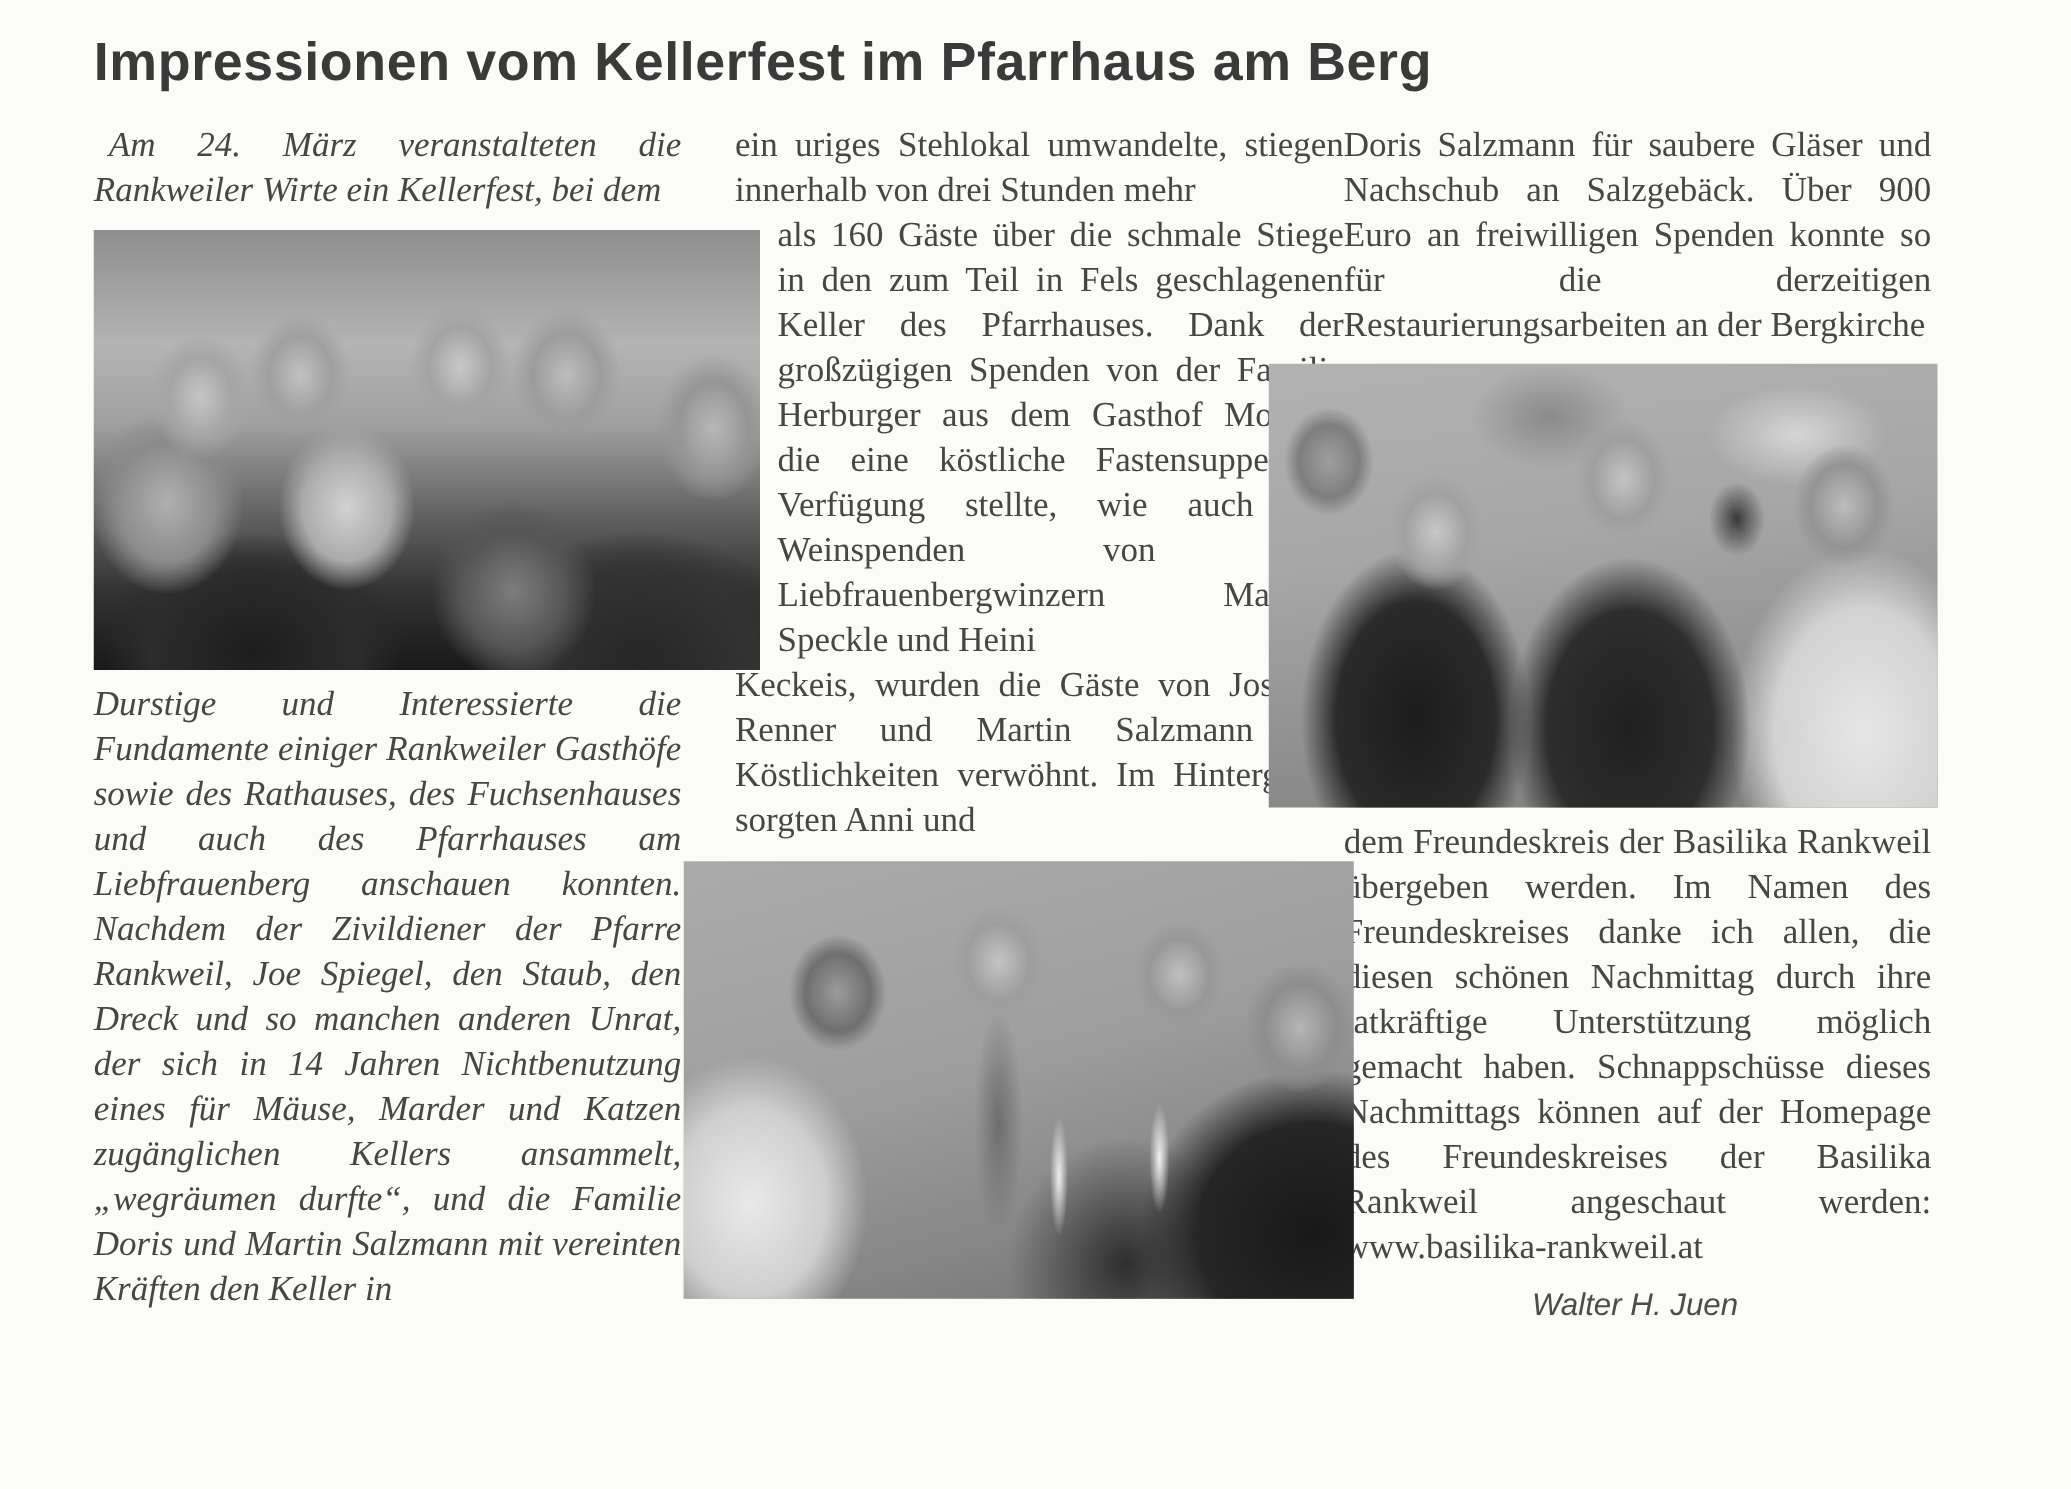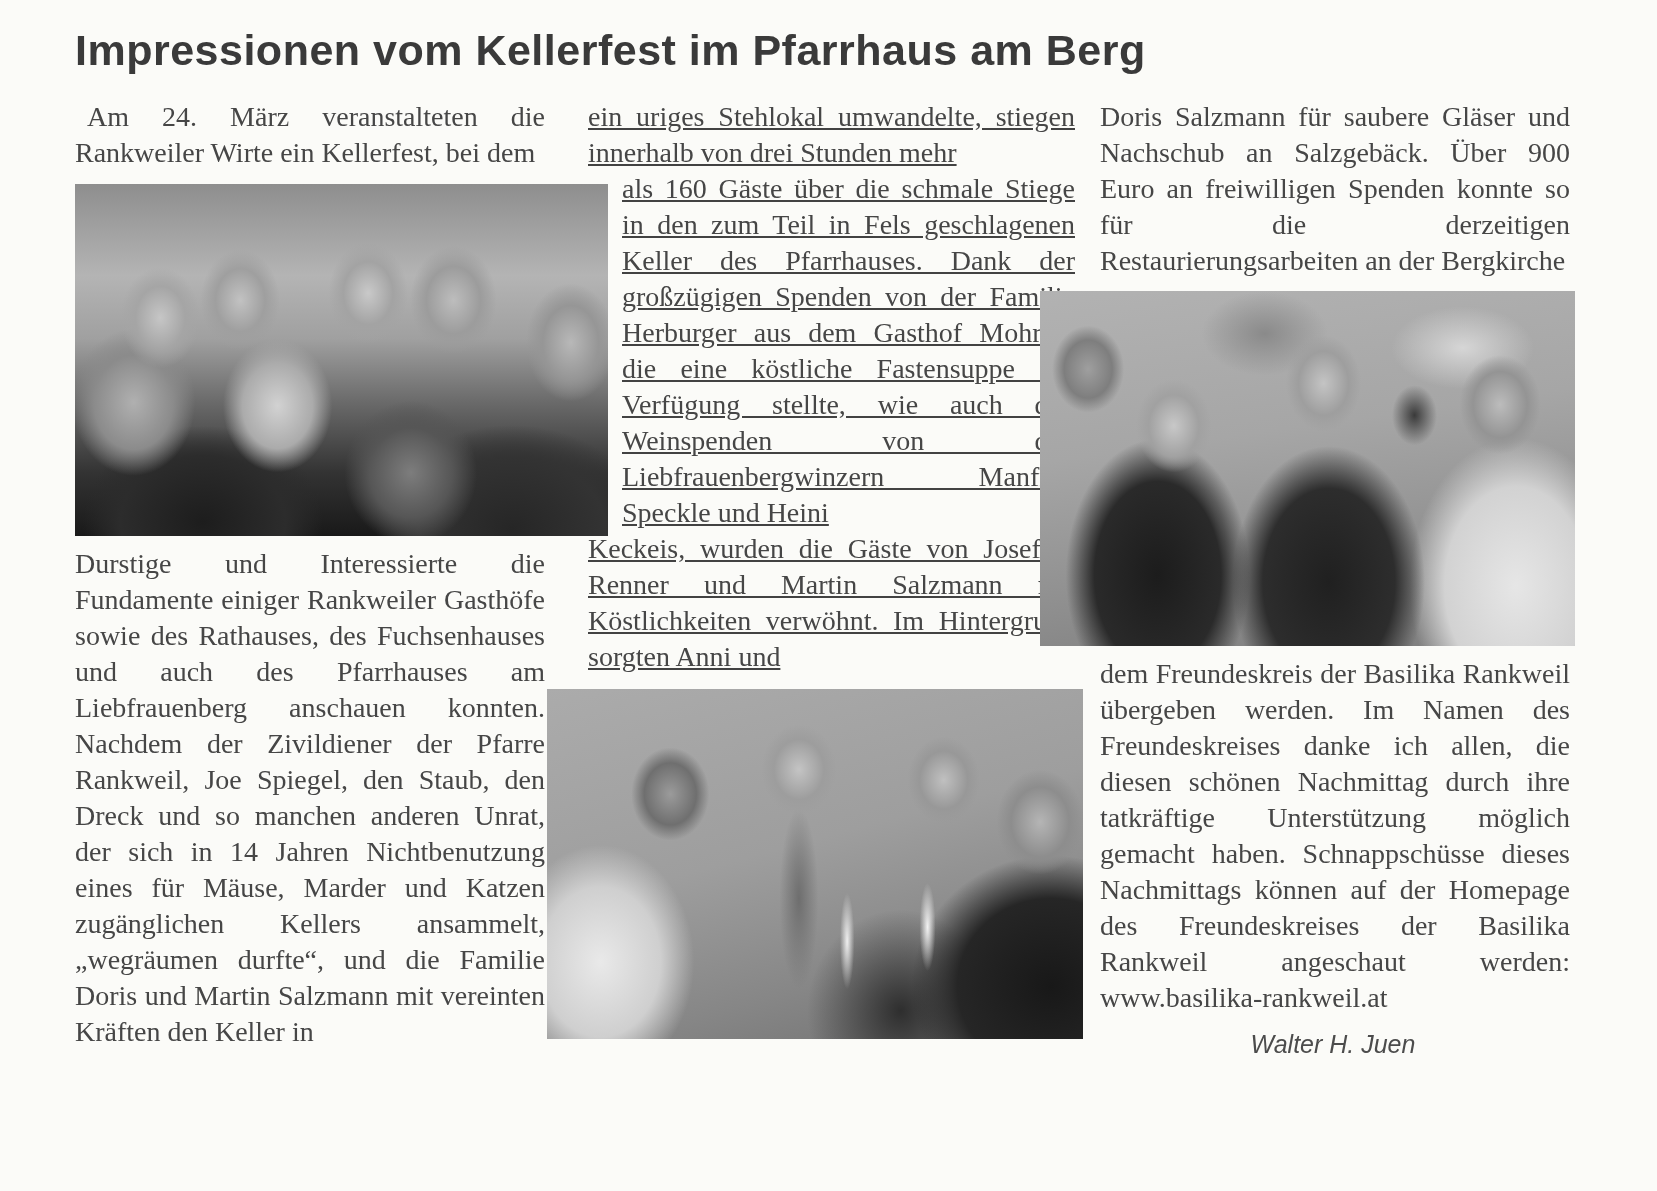--- a/index.html
+++ b/index.html
@@ -22,22 +22,22 @@
     font-size:43px;
     letter-spacing:.5px;
     color:#3a3a3a;
     margin:0 0 24px 0;
   }
   .columns{
     display:flex;
     align-items:flex-start;
   }
   .col{flex:none;}
-  .col-1{width:470px;margin-right:43px;}
-  .col-2{width:487px;margin-right:25px;text-decoration:underline;}
+  .col-1{width:470px;margin-right:43px;font-style:italic;}
+  .col-2{width:487px;}
   .col-3{width:470px;}
   .col p{
     margin:0;
     text-align:justify;
     font-size:28px;
     line-height:36px;
     color:#464646;
   }
   .col p.first{ text-indent:12px; }
   .indented{ margin-left:34px !important; }

